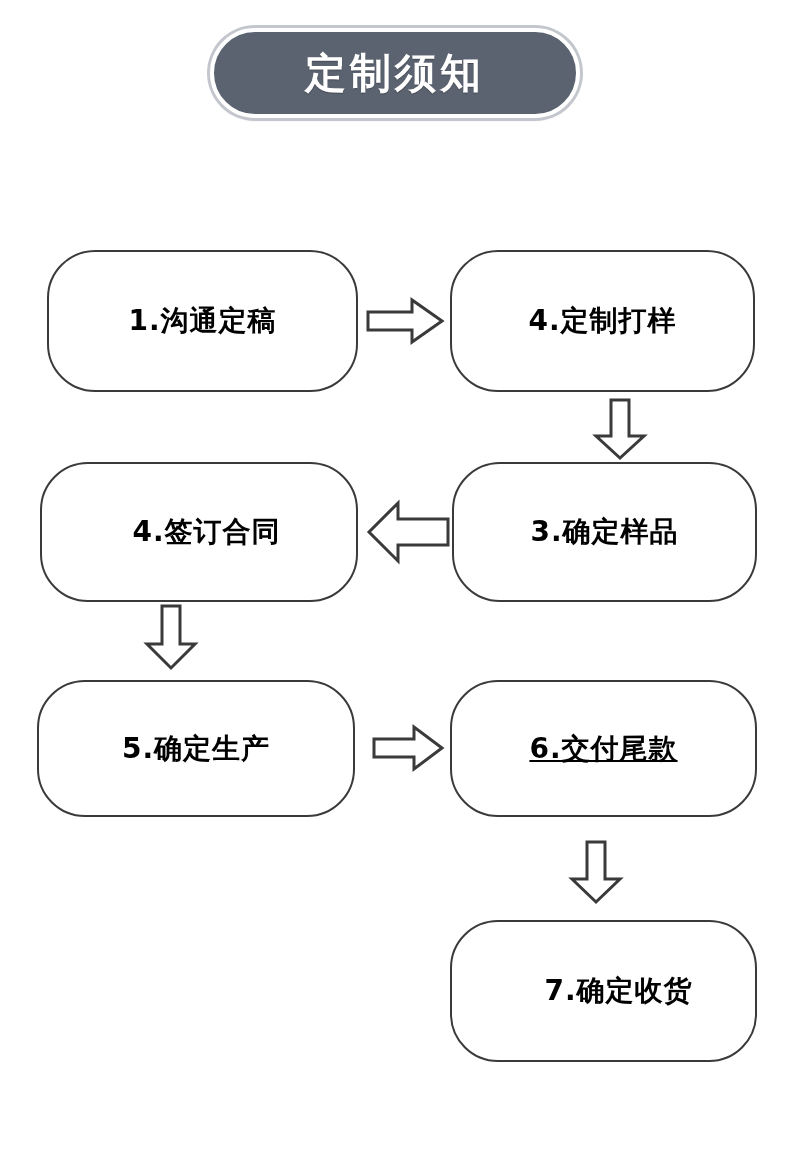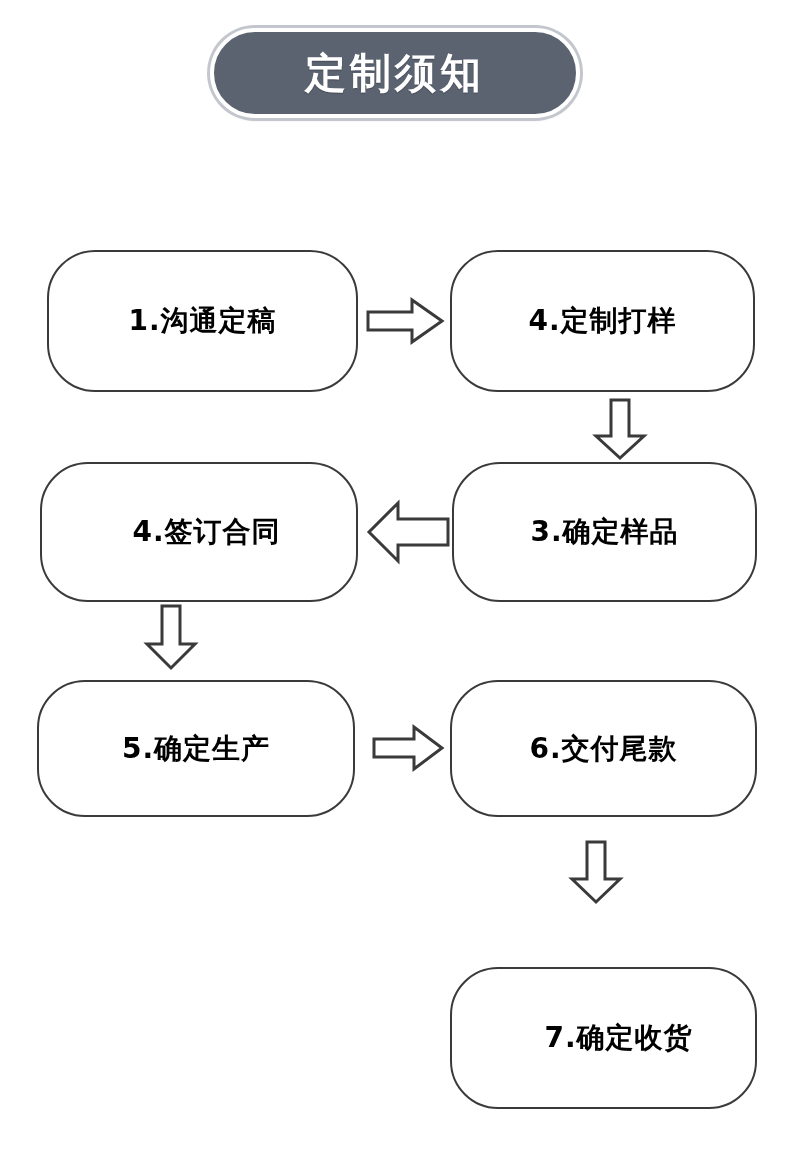--- a/index.html
+++ b/index.html
@@ -92,22 +92,22 @@
     line-height: 1;
     white-space: nowrap;
   }
 
   
   #node-1 { left: 47px;  top: 250px; width: 311px; height: 142px; }
   #node-2 { left: 450px; top: 250px; width: 305px; height: 142px; }
   #node-4 { left: 40px;  top: 462px; width: 318px; height: 140px; padding-left: 15px; }
   #node-3 { left: 452px; top: 462px; width: 305px; height: 140px; }
   #node-5 { left: 37px;  top: 680px; width: 318px; height: 137px; }
-  #node-6 { left: 450px; top: 680px; width: 307px; height: 137px; }
-  #node-7 { left: 450px; top: 967px; width: 307px; height: 142px; padding-left: 30px; }
+  #node-6 { left: 450px; top: 680px; width: 307px; height: 137px; text-decoration: underline; }
+  #node-7 { left: 450px; top: 920px; width: 307px; height: 142px; padding-left: 30px; }
 
   
   .arrow {
     position: absolute;
   }
   .arrow svg {
     display: block;
     width: 100%;
     height: 100%;
     overflow: visible;

